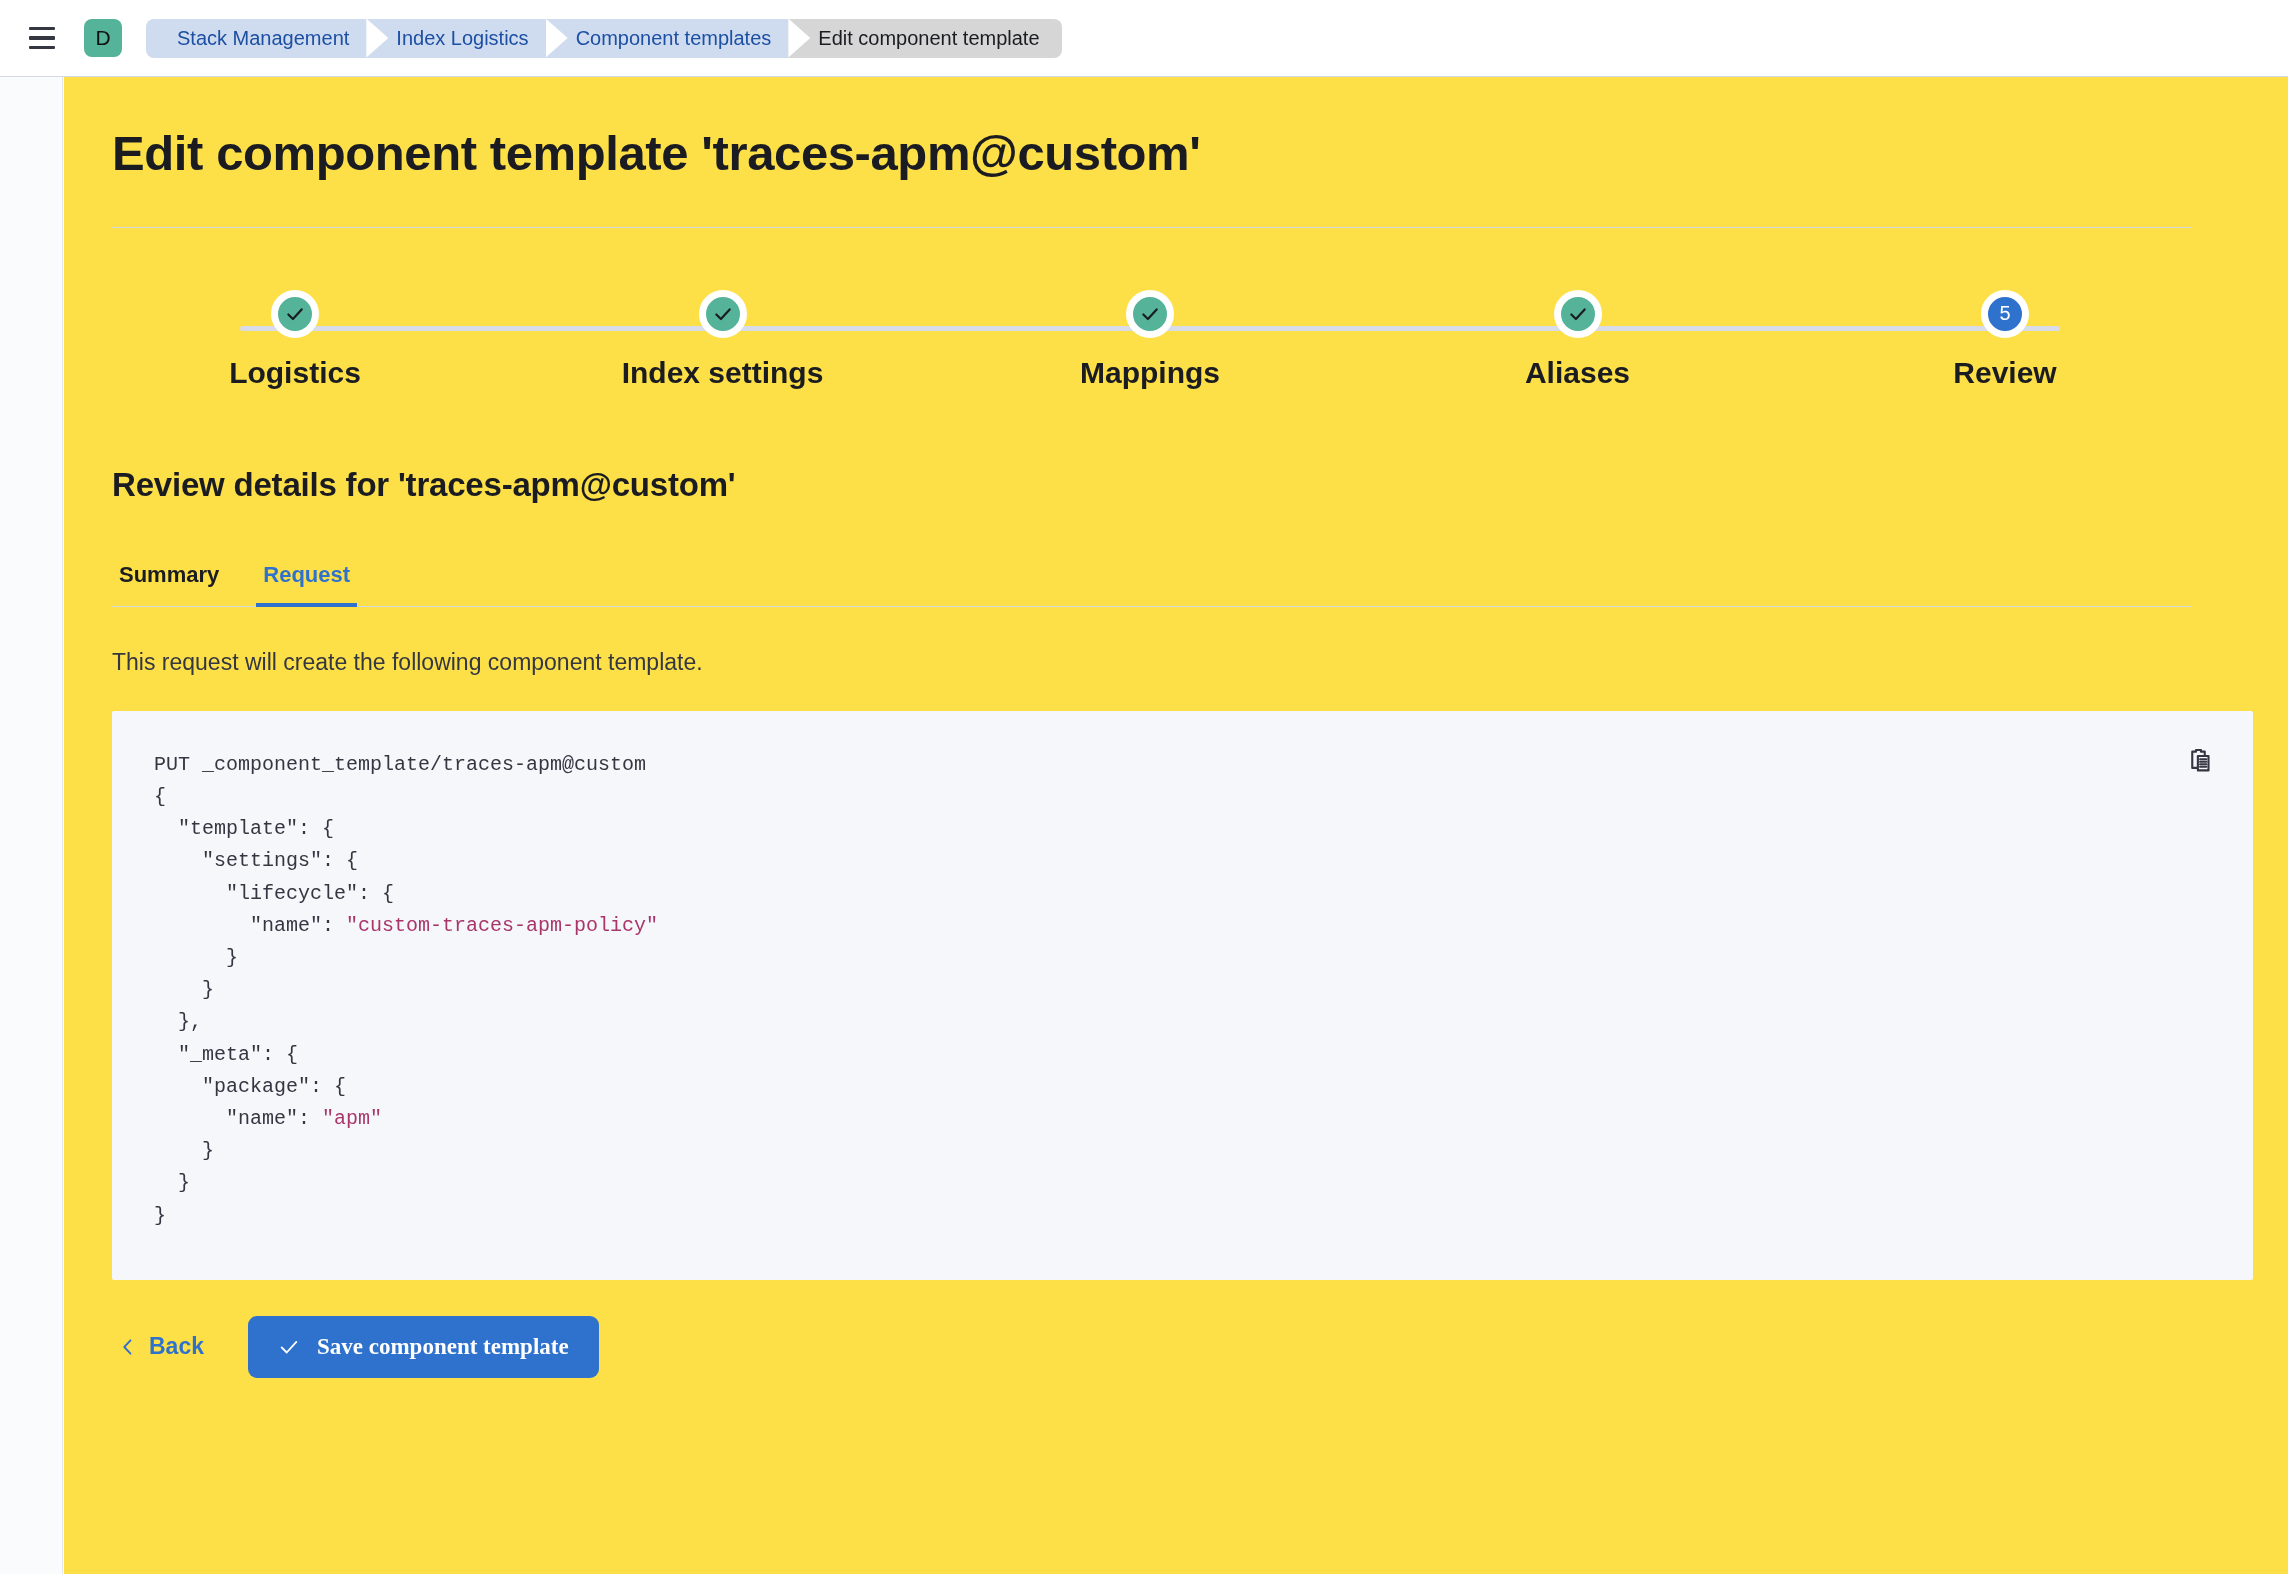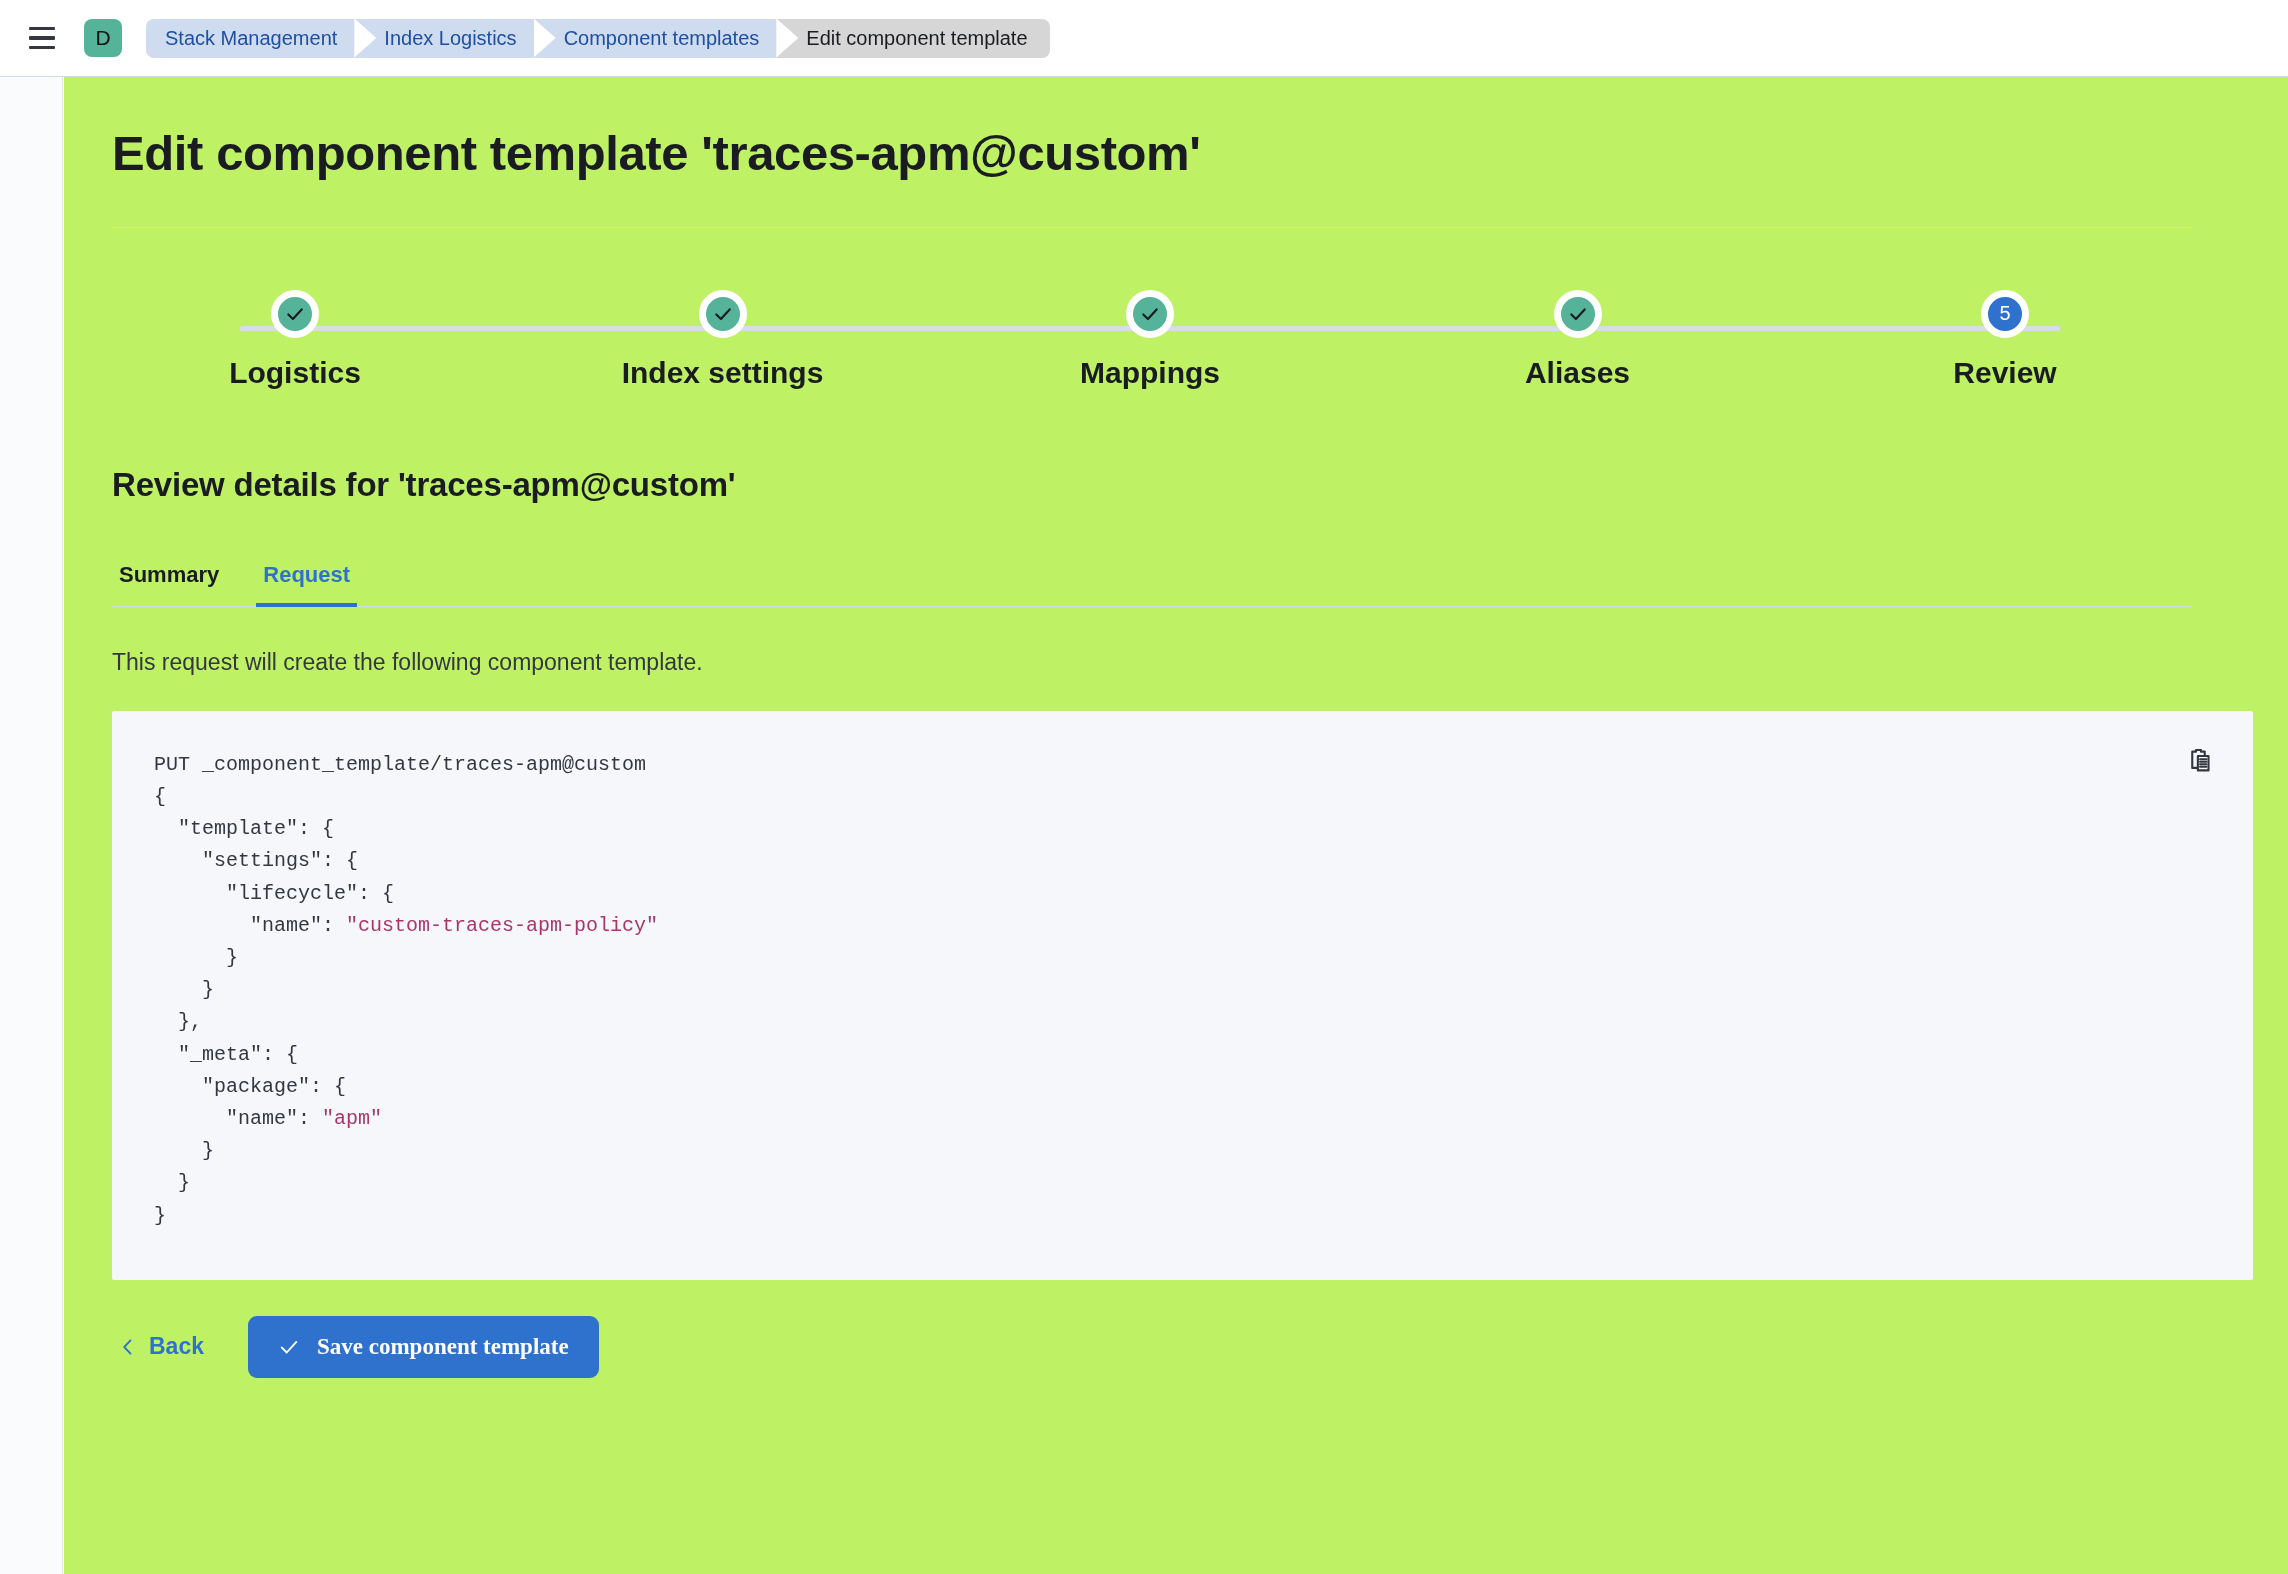--- a/index.html
+++ b/index.html
@@ -70,21 +70,21 @@
     font-size: 20px;
     padding: 0 17px 0 30px;
     background: #cfdcef;
     color: #1d4fa3;
     white-space: nowrap;
     cursor: pointer;
   }
   .crumb:first-child {
     border-top-left-radius: 8px;
     border-bottom-left-radius: 8px;
-    padding-left: 19px;
+    padding-left: 31px;
   }
   .crumb:last-child {
     border-top-right-radius: 8px;
     border-bottom-right-radius: 8px;
     padding-right: 22px;
     align-items: center;
   }
   
   .crumb:not(:first-child)::before {
     content: "";
@@ -117,21 +117,21 @@
     display: flex; align-items: center; justify-content: center;
     cursor: pointer;
   }
 
   
   #content {
     position: absolute;
     top: 77px; left: 64px;
     width: 2224px;
     height: 1497px;
-    background: #bef264;
+    background: #fde047;
     overflow: hidden;
   }
 
   .inner { padding: 0 48px 0 48px; }
 
   #page-title {
     margin-top: 48px;
     font-size: 49px;
     font-weight: bold;
     letter-spacing: -0.4px;

